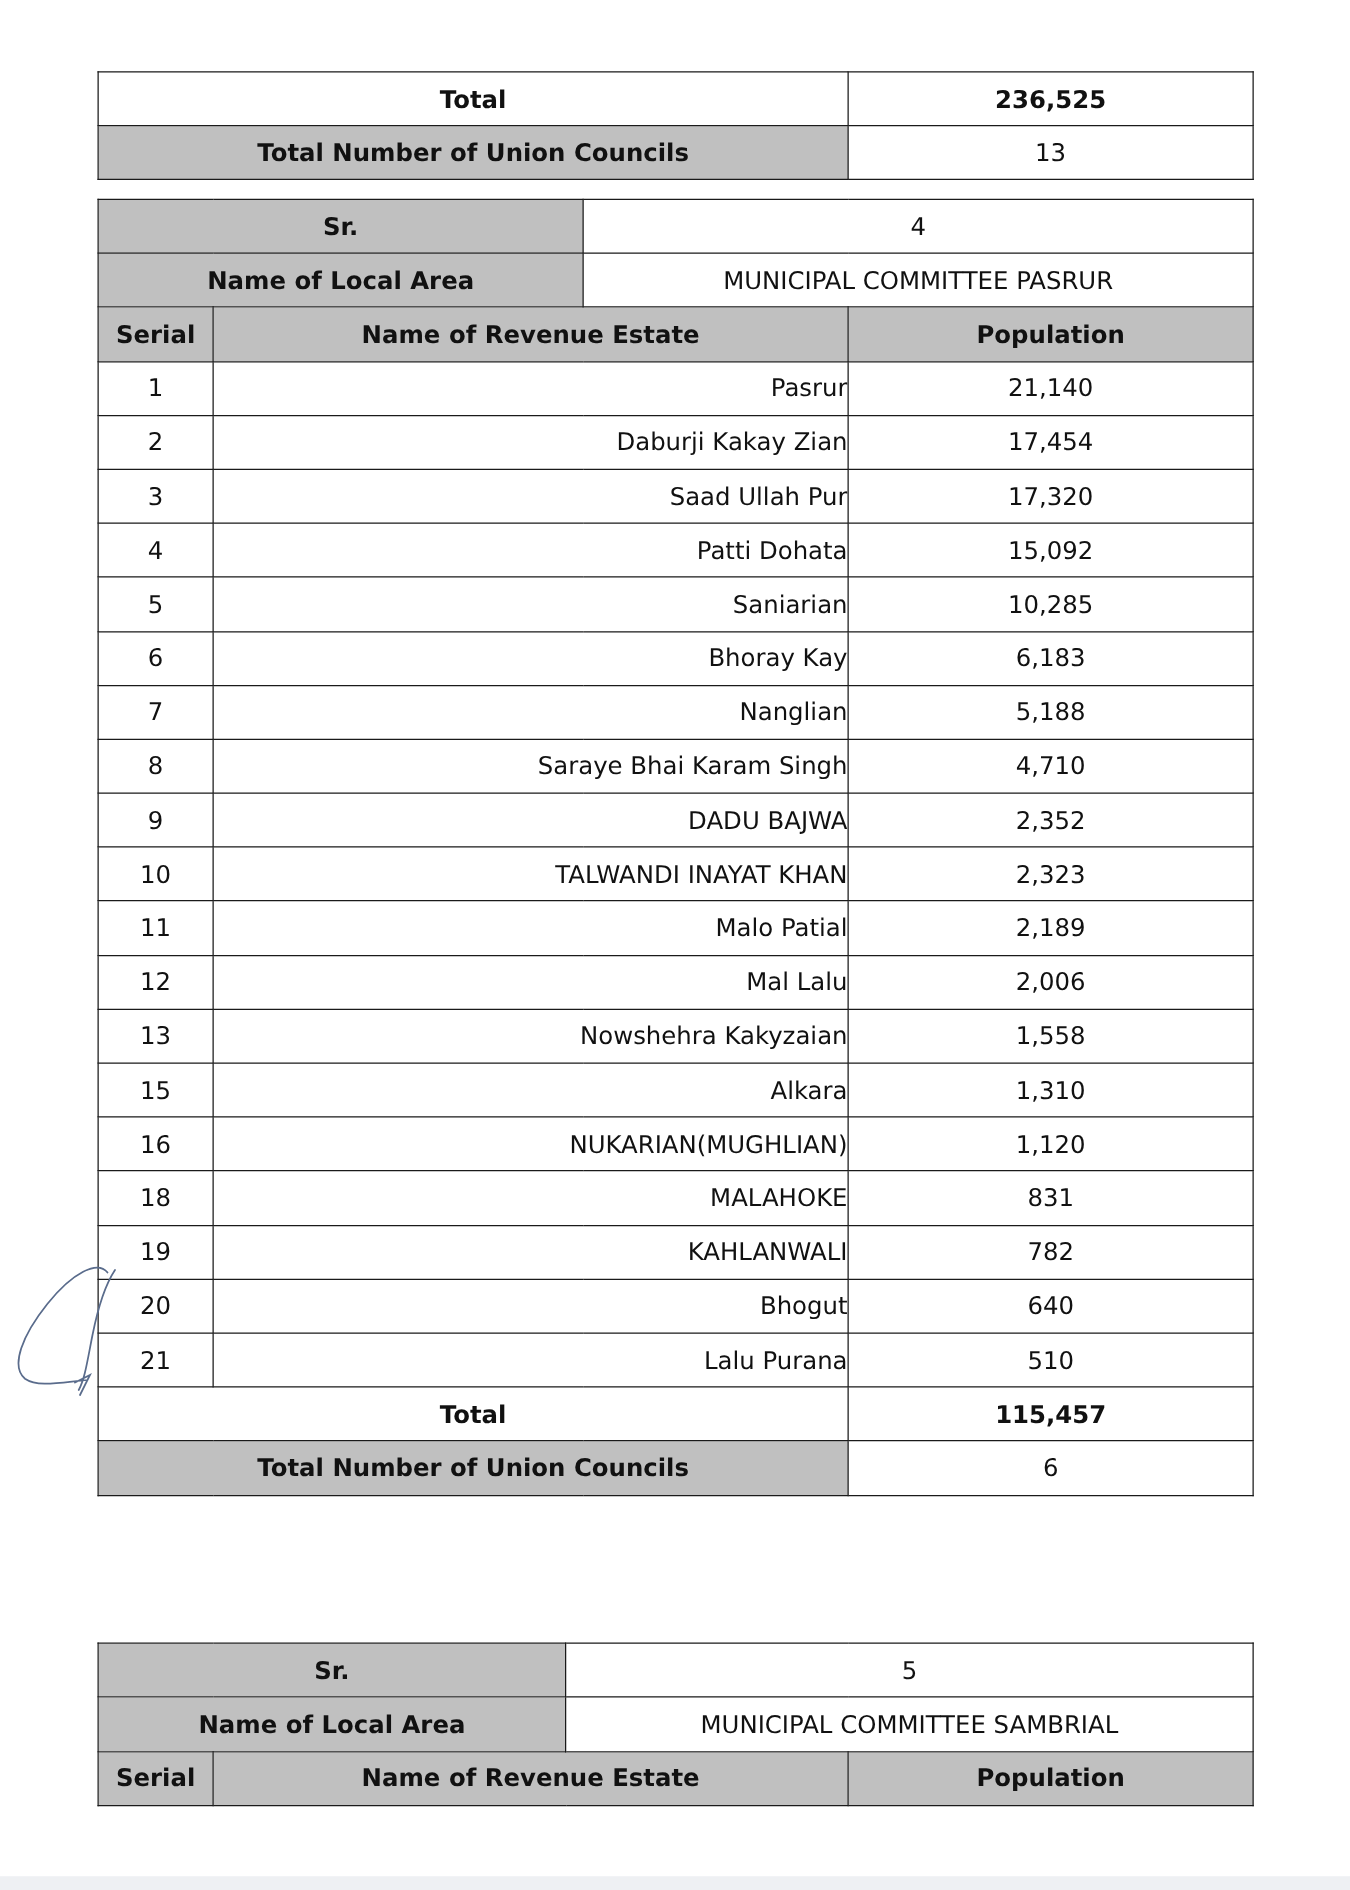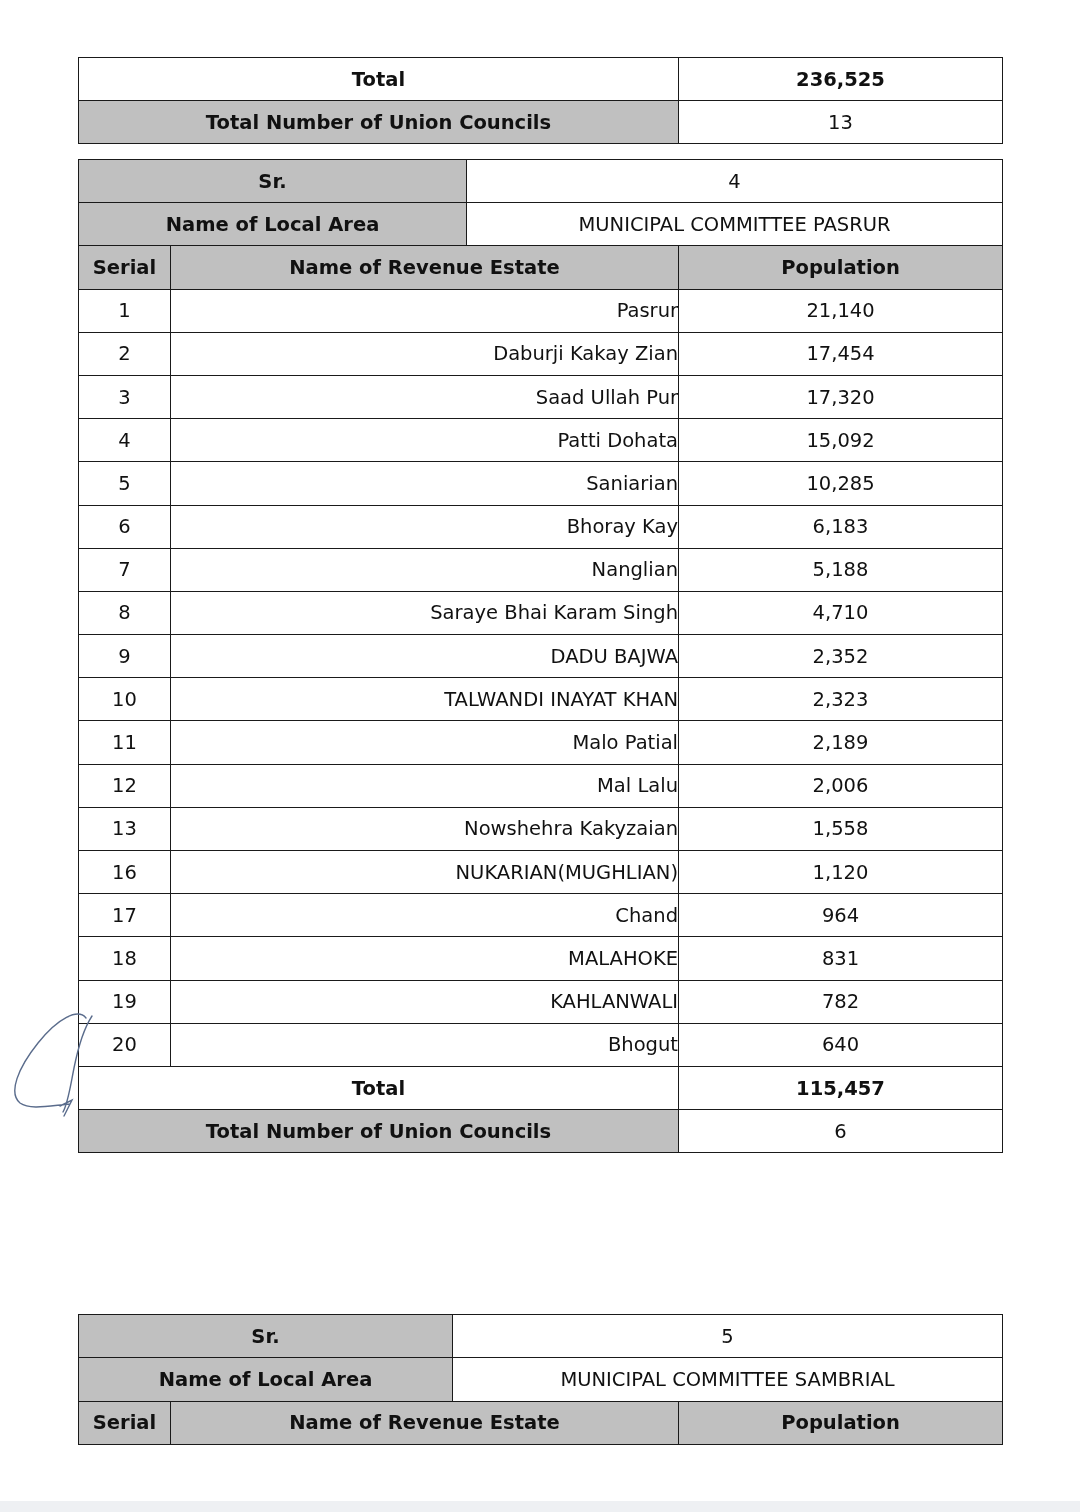--- a/index.html
+++ b/index.html
@@ -140,43 +140,48 @@
         <td>12</td>
         <td class="left" colspan="2">Mal Lalu</td>
         <td>2,006</td>
       </tr>
       <tr>
         <td>13</td>
         <td class="left" colspan="2">Nowshehra Kakyzaian</td>
         <td>1,558</td>
       </tr>
       <tr>
+        <td>15</td>
+        <td class="left" colspan="2">Alkara</td>
+        <td>1,310</td>
+      </tr>
+      <tr>
         <td>16</td>
         <td class="left" colspan="2">NUKARIAN(MUGHLIAN)</td>
         <td>1,120</td>
       </tr>
       <tr>
-        <td>17</td>
-        <td class="left" colspan="2">Chand</td>
-        <td>964</td>
-      </tr>
-      <tr>
         <td>18</td>
         <td class="left" colspan="2">MALAHOKE</td>
         <td>831</td>
       </tr>
       <tr>
         <td>19</td>
         <td class="left" colspan="2">KAHLANWALI</td>
         <td>782</td>
       </tr>
       <tr>
         <td>20</td>
         <td class="left" colspan="2">Bhogut</td>
         <td>640</td>
+      </tr>
+      <tr>
+        <td>21</td>
+        <td class="left" colspan="2">Lalu Purana</td>
+        <td>510</td>
       </tr>
     </tbody>
   <tbody>
       <tr>
     <td colspan="3" class="bold">Total</td>
     <td class="bold">115,457</td>
   </tr>
   <tr>
     <td colspan="3" class="gray bold">Total Number of Union Councils</td>
     <td>6</td>

